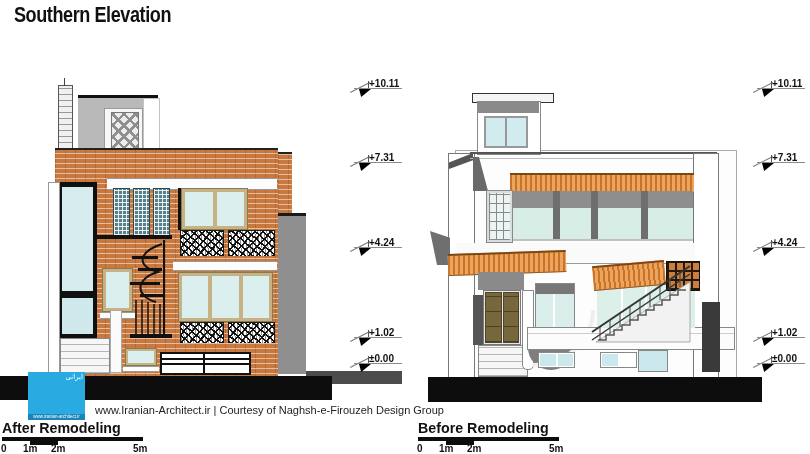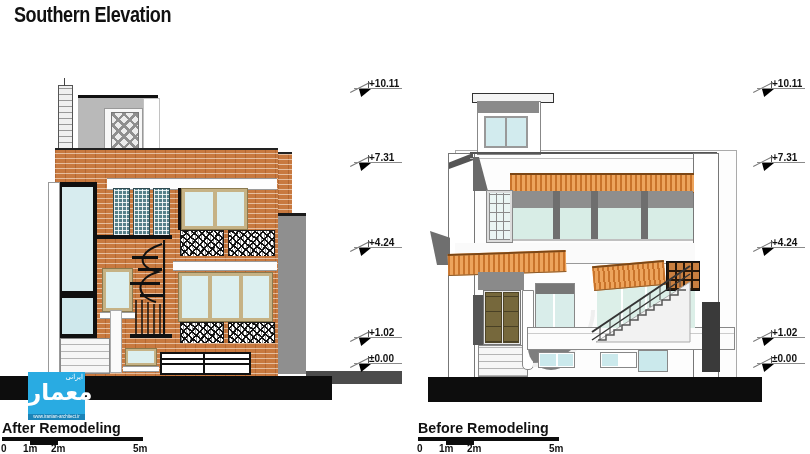--- a/index.html
+++ b/index.html
@@ -68,20 +68,21 @@
       font-family:"DejaVu Sans",sans-serif;font-size:7px;}
   .logo .strip{position:absolute;left:0;right:0;bottom:0;height:6px;background:#1b84b8;
       color:#fff;font-size:4.5px;line-height:6px;text-align:center;overflow:hidden;}
 </style>
 </head>
 <body>
 
 <div class="stage">
 
   <div class="pagetitle">Southern Elevation</div>
+  <div class="credit">www.Iranian-Architect.ir | Courtesy of Naghsh-e-Firouzeh Design Group</div>
 
   <div class="abs ladder" style="left:58px;top:85px;width:13px;height:63px"></div>
   <div class="abs" style="left:64px;top:78px;width:1px;height:8px;background:#444"></div>
   <div class="abs" style="left:78px;top:95px;width:80px;height:3px;background:#111"></div>
   <div class="abs" style="left:78px;top:98px;width:65px;height:51px;background:#b9b9b9;border-right:1px solid #666"></div>
   <div class="abs" style="left:143px;top:98px;width:15px;height:50px;background:#fff;border:1px solid #c2c2c2"></div>
   <div class="abs" style="left:104px;top:108px;width:37px;height:41px;background:#f7f7f7;border:1px solid #999"></div>
   <div class="abs lattice" style="left:111px;top:112px;width:26px;height:36px"></div>
 
   <div class="abs brick" style="left:55px;top:148px;width:223px;height:229px;border-top:2px solid #222"></div>
@@ -301,21 +302,20 @@
   </div>
   <div class="lvl" style="left:755px;top:350px">
     <span class="diag"></span>
       <span class="ln"></span>
     <span class="tri"></span>
       <span class="vtick"></span>
     <span class="txt">±0.00</span>
   </div>
 
   <div class="logo">
-    <div class="main">معمار</div>
     <div class="small">ایرانی</div>
     <div class="strip">www.iranian-architect.ir</div>
   </div>
 
   <div class="panel-label" style="left:2px">After Remodeling</div>
   <div class="bar" style="left:2px;top:437px;width:141px"></div>
   <div class="bar sub" style="left:30px;top:441px;width:28px"></div>
   <span class="tick" style="left:1px">0</span>
   <span class="tick" style="left:23px">1m</span>
   <span class="tick" style="left:51px">2m</span>

